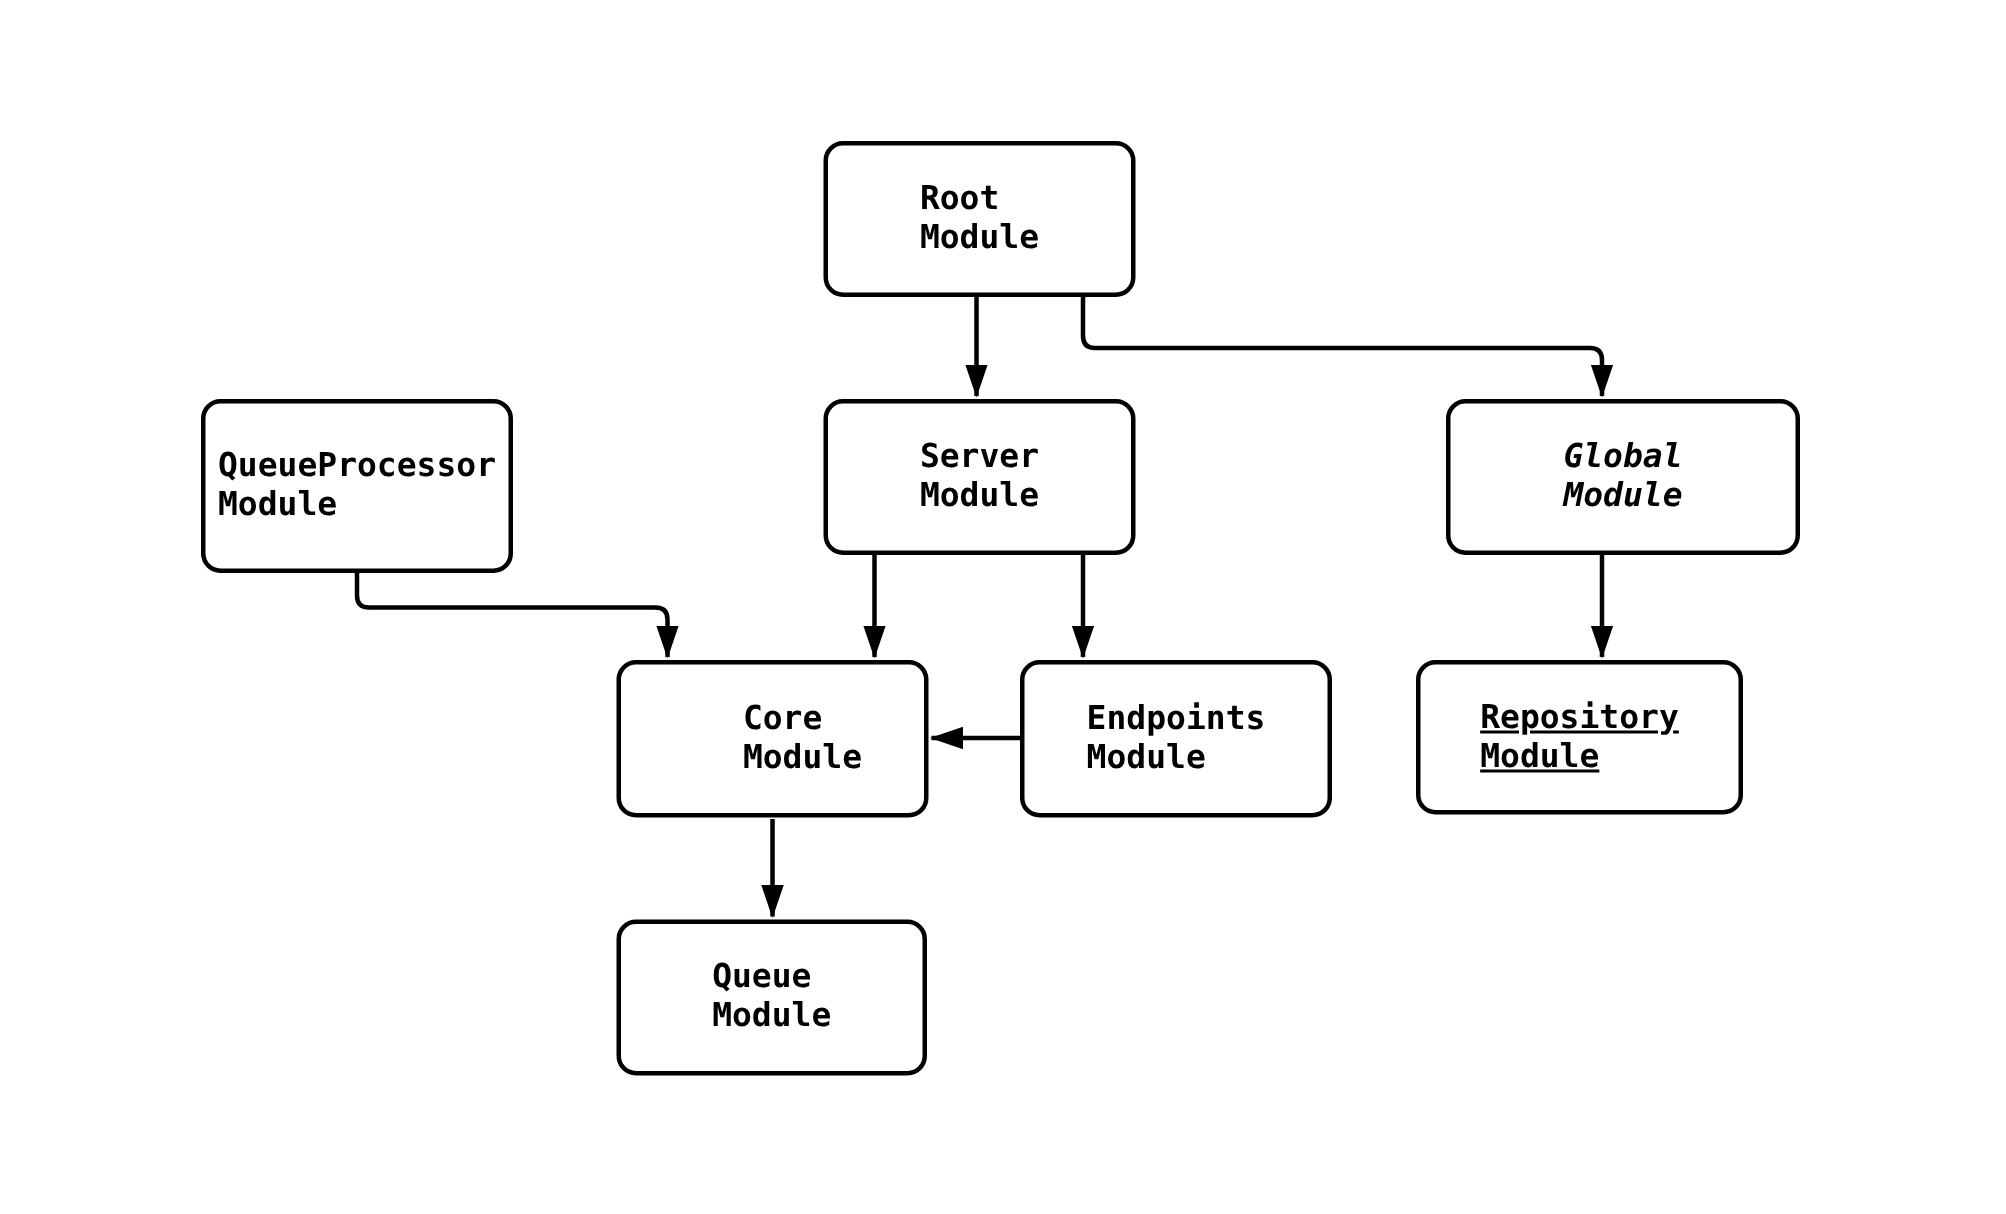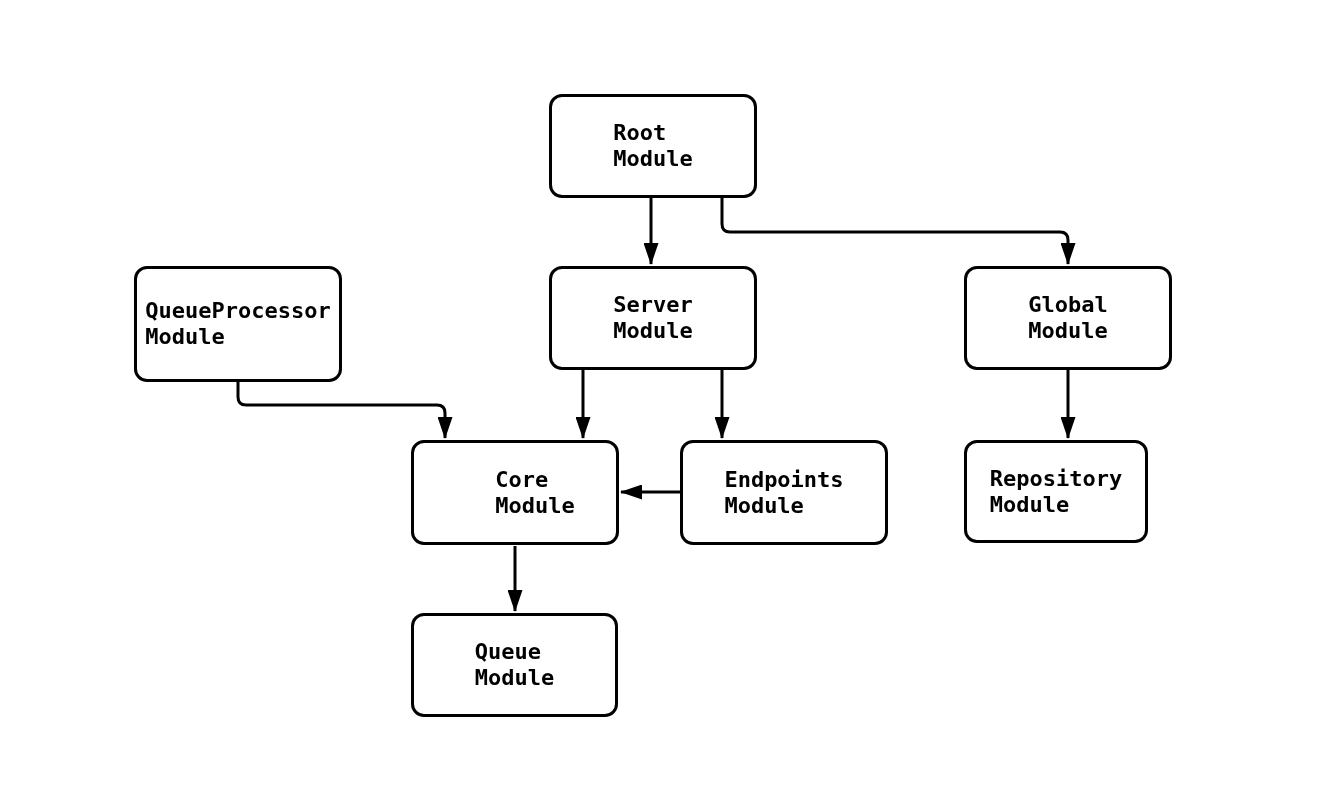--- a/index.html
+++ b/index.html
@@ -75,28 +75,28 @@
 
   <div class="node" style="left:549px; top:94px; width:208px; height:104px;">Root
 Module</div>
 
   <div class="node" style="left:134px; top:266px; width:208px; height:116px;">QueueProcessor
 Module</div>
 
   <div class="node" style="left:549px; top:266px; width:208px; height:104px;">Server
 Module</div>
 
-  <div class="node" style="left:964px; top:266px; width:208px; height:104px;">Global
+  <div class="node" style="left:964px; top:266px; width:236px; height:104px;font-style:italic;">Global
 Module</div>
 
   <div class="node" style="left:411px; top:440px; width:208px; height:105px;padding-left:40px;">Core
 Module</div>
 
   <div class="node" style="left:680px; top:440px; width:208px; height:105px;">Endpoints
 Module</div>
 
-  <div class="node" style="left:964px; top:440px; width:184px; height:103px;">Repository
+  <div class="node" style="left:944px; top:440px; width:218px; height:103px;text-decoration:underline;">Repository
 Module</div>
 
   <div class="node" style="left:411px; top:613px; width:207px; height:104px;">Queue
 Module</div>
 
 </div>
 
 </body></html>

